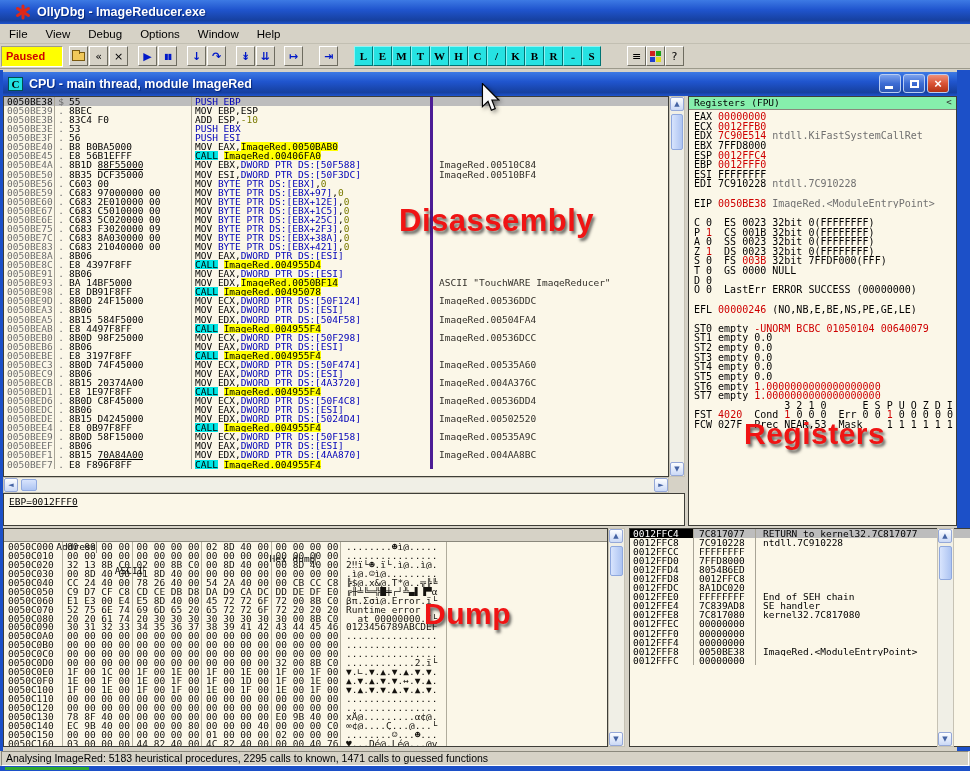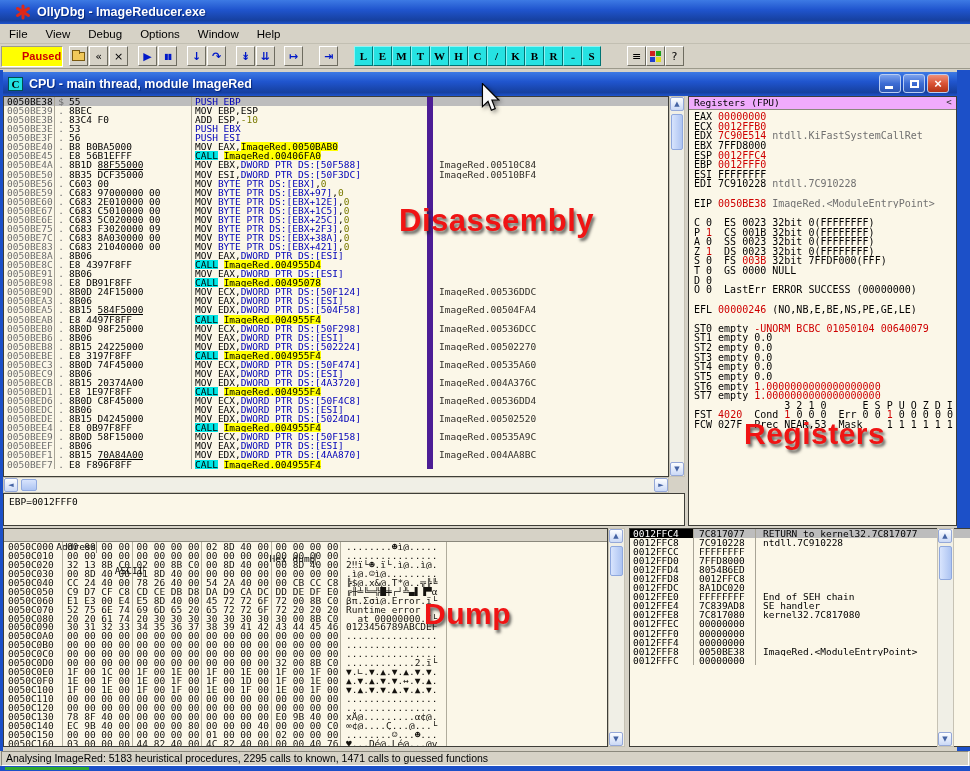--- a/index.html
+++ b/index.html
@@ -20,21 +20,21 @@
   
   #menubar{position:absolute;left:0;top:24px;width:970px;height:20px;background:#D6D2C6;
     display:flex;align-items:center;border-bottom:1px solid #C2BFB2;}
   .menu-item{font-size:11.5px;color:#000;padding:2px 9px;cursor:default;}
 
   
   #toolbar{position:absolute;left:0;top:44px;width:970px;height:25px;background:#D6D2C6;
     display:flex;align-items:center;border-bottom:1px solid #9C9A8C;}
   #paused-box{width:62px;height:21px;background:#FFFF00;border:1px solid;
     border-color:#9C9A8C #FFFFFF #FFFFFF #9C9A8C;color:#CE0000;font-weight:bold;
-    font-size:11px;line-height:19px;padding-left:20px;margin-left:1px;}
+    font-size:11px;line-height:19px;padding-left:4px;margin-left:1px;}
   .tbtn{width:19px;height:20px;background:#D6D2C6;border:1px solid;
     border-color:#FFFFFF #6E6C60 #6E6C60 #FFFFFF;font-size:11px;color:#000;
     display:flex;align-items:center;justify-content:center;padding:0;font-family:"DejaVu Sans","Liberation Sans",sans-serif;}
   .tbtn.blue{color:#0018C8;font-weight:bold;}
   .tbtn.cyan{background:#26E2E2;border-color:#8FF4F4 #007474 #007474 #8FF4F4;font-weight:bold;font-family:"Liberation Serif","DejaVu Serif",serif;}
   .tbtn.small{font-size:8px;letter-spacing:-1px;}
   .folder-ic{position:relative;width:13px;height:9px;background:#F0C85A;border:1px solid #7A5A10;}
   .folder-ic:before{content:"";position:absolute;left:-1px;top:-3px;width:6px;height:3px;background:#F0C85A;border:1px solid #7A5A10;border-bottom:none;}
   .grid-ic{display:grid;grid-template-columns:5px 5px;grid-template-rows:5px 5px;gap:1px;}
   .grid-ic i{display:block;}
@@ -69,39 +69,39 @@
   
   .pane{position:absolute;background:#FBF7E8;border:1px solid #3E3E38;overflow:hidden;}
   #disasm{left:3px;top:96px;width:666px;height:381px;}
   .drow{height:9.07px;line-height:9.2px;font-size:9.5px;white-space:pre;overflow:hidden;}
   .drow span{display:inline-block;height:100%;vertical-align:top;overflow:hidden;}
   .dsel{background:#BDBDBD;}
   .da{width:51px;padding-left:3px;color:#6E6E6E;border-right:1px solid #A8A496;}
   .dsel .da{color:#000;}
   .dm{width:12px;text-align:center;color:#6E6E6E;}
   .db{width:125px;padding-left:2px;border-right:1px solid #A8A496;}
-  .di{width:241px;padding-left:3px;border-right:6px solid #4c1d95;}
+  .di{width:241px;padding-left:3px;border-right:3px solid #4c1d95;}
   .dc{padding-left:6px;color:#33302A;}
   .sg-n{color:#000;}
   .sg-p{color:#0000B8;}
   .sg-m{color:#0000B8;}
   .sg-c{color:#7A7A00;}
   .sg-y{background:#FFFF00;color:#000;}
   .sg-C{background:#00E5E5;color:#000;}
   .sg-r{color:#CE0000;}
   .sg-g{color:#707070;}
   .sg-u{text-decoration:underline;}
 
   
   #infopane{left:3px;top:493px;width:682px;height:33px;}
-  #infopane .txt{font-size:9.5px;padding:2px 14px 0 5px;color:#000;}
+  #infopane .txt{font-size:9.5px;padding:2px 14px 0 5px;color:#000;text-decoration:underline;}
 
   
   #registers{left:688px;top:96px;width:269px;height:430px;}
-  #reg-header{height:13px;background:#f0abfc;border-bottom:1px solid #8A887C;
+  #reg-header{height:13px;background:#86efac;border-bottom:1px solid #8A887C;
     font-size:9.5px;line-height:12px;padding-left:5px;display:flex;justify-content:space-between;}
   #reg-collapse{width:14px;height:12px;text-align:center;line-height:11px;font-size:9px;color:#333;}
   #reg-lines{padding-top:2px;}
   .rline{height:9.63px;line-height:9.7px;font-size:10px;white-space:pre;padding-left:5px;overflow:hidden;}
 
   
   #dump{left:3px;top:528px;width:605px;height:219px;}
   #dump-header{height:13px;background:#D6D2C6;border-bottom:1px solid #8A887C;
     font-size:9.5px;line-height:12px;white-space:pre;}
   #dump-header span{display:inline-block;height:100%;text-align:right;}
@@ -263,28 +263,28 @@
         <div class="drow"><span class="da">0050BE59</span><span class="dm">.</span><span class="db"><span class="sg-n">C683 97000000 00</span></span><span class="di"><span class="sg-n">MOV </span><span class="sg-m">BYTE PTR DS:[EBX+97]</span><span class="sg-n">,</span><span class="sg-c">0</span></span><span class="dc"></span></div>
         <div class="drow"><span class="da">0050BE60</span><span class="dm">.</span><span class="db"><span class="sg-n">C683 2E010000 00</span></span><span class="di"><span class="sg-n">MOV </span><span class="sg-m">BYTE PTR DS:[EBX+12E]</span><span class="sg-n">,</span><span class="sg-c">0</span></span><span class="dc"></span></div>
         <div class="drow"><span class="da">0050BE67</span><span class="dm">.</span><span class="db"><span class="sg-n">C683 C5010000 00</span></span><span class="di"><span class="sg-n">MOV </span><span class="sg-m">BYTE PTR DS:[EBX+1C5]</span><span class="sg-n">,</span><span class="sg-c">0</span></span><span class="dc"></span></div>
         <div class="drow"><span class="da">0050BE6E</span><span class="dm">.</span><span class="db"><span class="sg-n">C683 5C020000 00</span></span><span class="di"><span class="sg-n">MOV </span><span class="sg-m">BYTE PTR DS:[EBX+25C]</span><span class="sg-n">,</span><span class="sg-c">0</span></span><span class="dc"></span></div>
         <div class="drow"><span class="da">0050BE75</span><span class="dm">.</span><span class="db"><span class="sg-n">C683 F3020000 09</span></span><span class="di"><span class="sg-n">MOV </span><span class="sg-m">BYTE PTR DS:[EBX+2F3]</span><span class="sg-n">,</span><span class="sg-c">0</span></span><span class="dc"></span></div>
         <div class="drow"><span class="da">0050BE7C</span><span class="dm">.</span><span class="db"><span class="sg-n">C683 8A030000 00</span></span><span class="di"><span class="sg-n">MOV </span><span class="sg-m">BYTE PTR DS:[EBX+38A]</span><span class="sg-n">,</span><span class="sg-c">0</span></span><span class="dc"></span></div>
         <div class="drow"><span class="da">0050BE83</span><span class="dm">.</span><span class="db"><span class="sg-n">C683 21040000 00</span></span><span class="di"><span class="sg-n">MOV </span><span class="sg-m">BYTE PTR DS:[EBX+421]</span><span class="sg-n">,</span><span class="sg-c">0</span></span><span class="dc"></span></div>
         <div class="drow"><span class="da">0050BE8A</span><span class="dm">.</span><span class="db"><span class="sg-n">8B06</span></span><span class="di"><span class="sg-n">MOV EAX,</span><span class="sg-m">DWORD PTR DS:[ESI]</span></span><span class="dc"></span></div>
         <div class="drow"><span class="da">0050BE8C</span><span class="dm">.</span><span class="db"><span class="sg-n">E8 4397F8FF</span></span><span class="di"><span class="sg-C">CALL</span><span class="sg-n"> </span><span class="sg-y">ImageRed.004955D4</span></span><span class="dc"></span></div>
         <div class="drow"><span class="da">0050BE91</span><span class="dm">.</span><span class="db"><span class="sg-n">8B06</span></span><span class="di"><span class="sg-n">MOV EAX,</span><span class="sg-m">DWORD PTR DS:[ESI]</span></span><span class="dc"></span></div>
+        <div class="drow"><span class="da">0050BE93</span><span class="dm">.</span><span class="db"><span class="sg-n">BA </span><span class="sg-u">14BF5000</span></span><span class="di"><span class="sg-n">MOV EDX,</span><span class="sg-y">ImageRed.0050BF14</span></span><span class="dc">ASCII "TouchWARE ImageReducer"</span></div>
         <div class="drow"><span class="da">0050BE98</span><span class="dm">.</span><span class="db"><span class="sg-n">E8 DB91F8FF</span></span><span class="di"><span class="sg-C">CALL</span><span class="sg-n"> </span><span class="sg-y">ImageRed.00495078</span></span><span class="dc"></span></div>
         <div class="drow"><span class="da">0050BE9D</span><span class="dm">.</span><span class="db"><span class="sg-n">8B0D </span><span class="sg-u">24F15000</span></span><span class="di"><span class="sg-n">MOV ECX,</span><span class="sg-m">DWORD PTR DS:[50F124]</span></span><span class="dc">ImageRed.00536DDC</span></div>
         <div class="drow"><span class="da">0050BEA3</span><span class="dm">.</span><span class="db"><span class="sg-n">8B06</span></span><span class="di"><span class="sg-n">MOV EAX,</span><span class="sg-m">DWORD PTR DS:[ESI]</span></span><span class="dc"></span></div>
         <div class="drow"><span class="da">0050BEA5</span><span class="dm">.</span><span class="db"><span class="sg-n">8B15 </span><span class="sg-u">584F5000</span></span><span class="di"><span class="sg-n">MOV EDX,</span><span class="sg-m">DWORD PTR DS:[504F58]</span></span><span class="dc">ImageRed.00504FA4</span></div>
         <div class="drow"><span class="da">0050BEAB</span><span class="dm">.</span><span class="db"><span class="sg-n">E8 4497F8FF</span></span><span class="di"><span class="sg-C">CALL</span><span class="sg-n"> </span><span class="sg-y">ImageRed.004955F4</span></span><span class="dc"></span></div>
         <div class="drow"><span class="da">0050BEB0</span><span class="dm">.</span><span class="db"><span class="sg-n">8B0D </span><span class="sg-u">98F25000</span></span><span class="di"><span class="sg-n">MOV ECX,</span><span class="sg-m">DWORD PTR DS:[50F298]</span></span><span class="dc">ImageRed.00536DCC</span></div>
         <div class="drow"><span class="da">0050BEB6</span><span class="dm">.</span><span class="db"><span class="sg-n">8B06</span></span><span class="di"><span class="sg-n">MOV EAX,</span><span class="sg-m">DWORD PTR DS:[ESI]</span></span><span class="dc"></span></div>
-        <div class="drow"><span class="da">0050BEB8</span><span class="dm">.</span><span class="db"><span class="sg-n">8B15 </span><span class="sg-u">24225000</span></span><span class="di"><span class="sg-n">MOV EDX,</span><span class="sg-m">DWORD PTR DS:[502224]</span></span><span class="dc">ImageRed.00502270</span></div>
         <div class="drow"><span class="da">0050BEBE</span><span class="dm">.</span><span class="db"><span class="sg-n">E8 3197F8FF</span></span><span class="di"><span class="sg-C">CALL</span><span class="sg-n"> </span><span class="sg-y">ImageRed.004955F4</span></span><span class="dc"></span></div>
         <div class="drow"><span class="da">0050BEC3</span><span class="dm">.</span><span class="db"><span class="sg-n">8B0D </span><span class="sg-u">74F45000</span></span><span class="di"><span class="sg-n">MOV ECX,</span><span class="sg-m">DWORD PTR DS:[50F474]</span></span><span class="dc">ImageRed.00535A60</span></div>
         <div class="drow"><span class="da">0050BEC9</span><span class="dm">.</span><span class="db"><span class="sg-n">8B06</span></span><span class="di"><span class="sg-n">MOV EAX,</span><span class="sg-m">DWORD PTR DS:[ESI]</span></span><span class="dc"></span></div>
         <div class="drow"><span class="da">0050BECB</span><span class="dm">.</span><span class="db"><span class="sg-n">8B15 </span><span class="sg-u">20374A00</span></span><span class="di"><span class="sg-n">MOV EDX,</span><span class="sg-m">DWORD PTR DS:[4A3720]</span></span><span class="dc">ImageRed.004A376C</span></div>
         <div class="drow"><span class="da">0050BED1</span><span class="dm">.</span><span class="db"><span class="sg-n">E8 1E97F8FF</span></span><span class="di"><span class="sg-C">CALL</span><span class="sg-n"> </span><span class="sg-y">ImageRed.004955F4</span></span><span class="dc"></span></div>
         <div class="drow"><span class="da">0050BED6</span><span class="dm">.</span><span class="db"><span class="sg-n">8B0D </span><span class="sg-u">C8F45000</span></span><span class="di"><span class="sg-n">MOV ECX,</span><span class="sg-m">DWORD PTR DS:[50F4C8]</span></span><span class="dc">ImageRed.00536DD4</span></div>
         <div class="drow"><span class="da">0050BEDC</span><span class="dm">.</span><span class="db"><span class="sg-n">8B06</span></span><span class="di"><span class="sg-n">MOV EAX,</span><span class="sg-m">DWORD PTR DS:[ESI]</span></span><span class="dc"></span></div>
         <div class="drow"><span class="da">0050BEDE</span><span class="dm">.</span><span class="db"><span class="sg-n">8B15 </span><span class="sg-u">D4245000</span></span><span class="di"><span class="sg-n">MOV EDX,</span><span class="sg-m">DWORD PTR DS:[5024D4]</span></span><span class="dc">ImageRed.00502520</span></div>
         <div class="drow"><span class="da">0050BEE4</span><span class="dm">.</span><span class="db"><span class="sg-n">E8 0B97F8FF</span></span><span class="di"><span class="sg-C">CALL</span><span class="sg-n"> </span><span class="sg-y">ImageRed.004955F4</span></span><span class="dc"></span></div>
         <div class="drow"><span class="da">0050BEE9</span><span class="dm">.</span><span class="db"><span class="sg-n">8B0D </span><span class="sg-u">58F15000</span></span><span class="di"><span class="sg-n">MOV ECX,</span><span class="sg-m">DWORD PTR DS:[50F158]</span></span><span class="dc">ImageRed.00535A9C</span></div>

